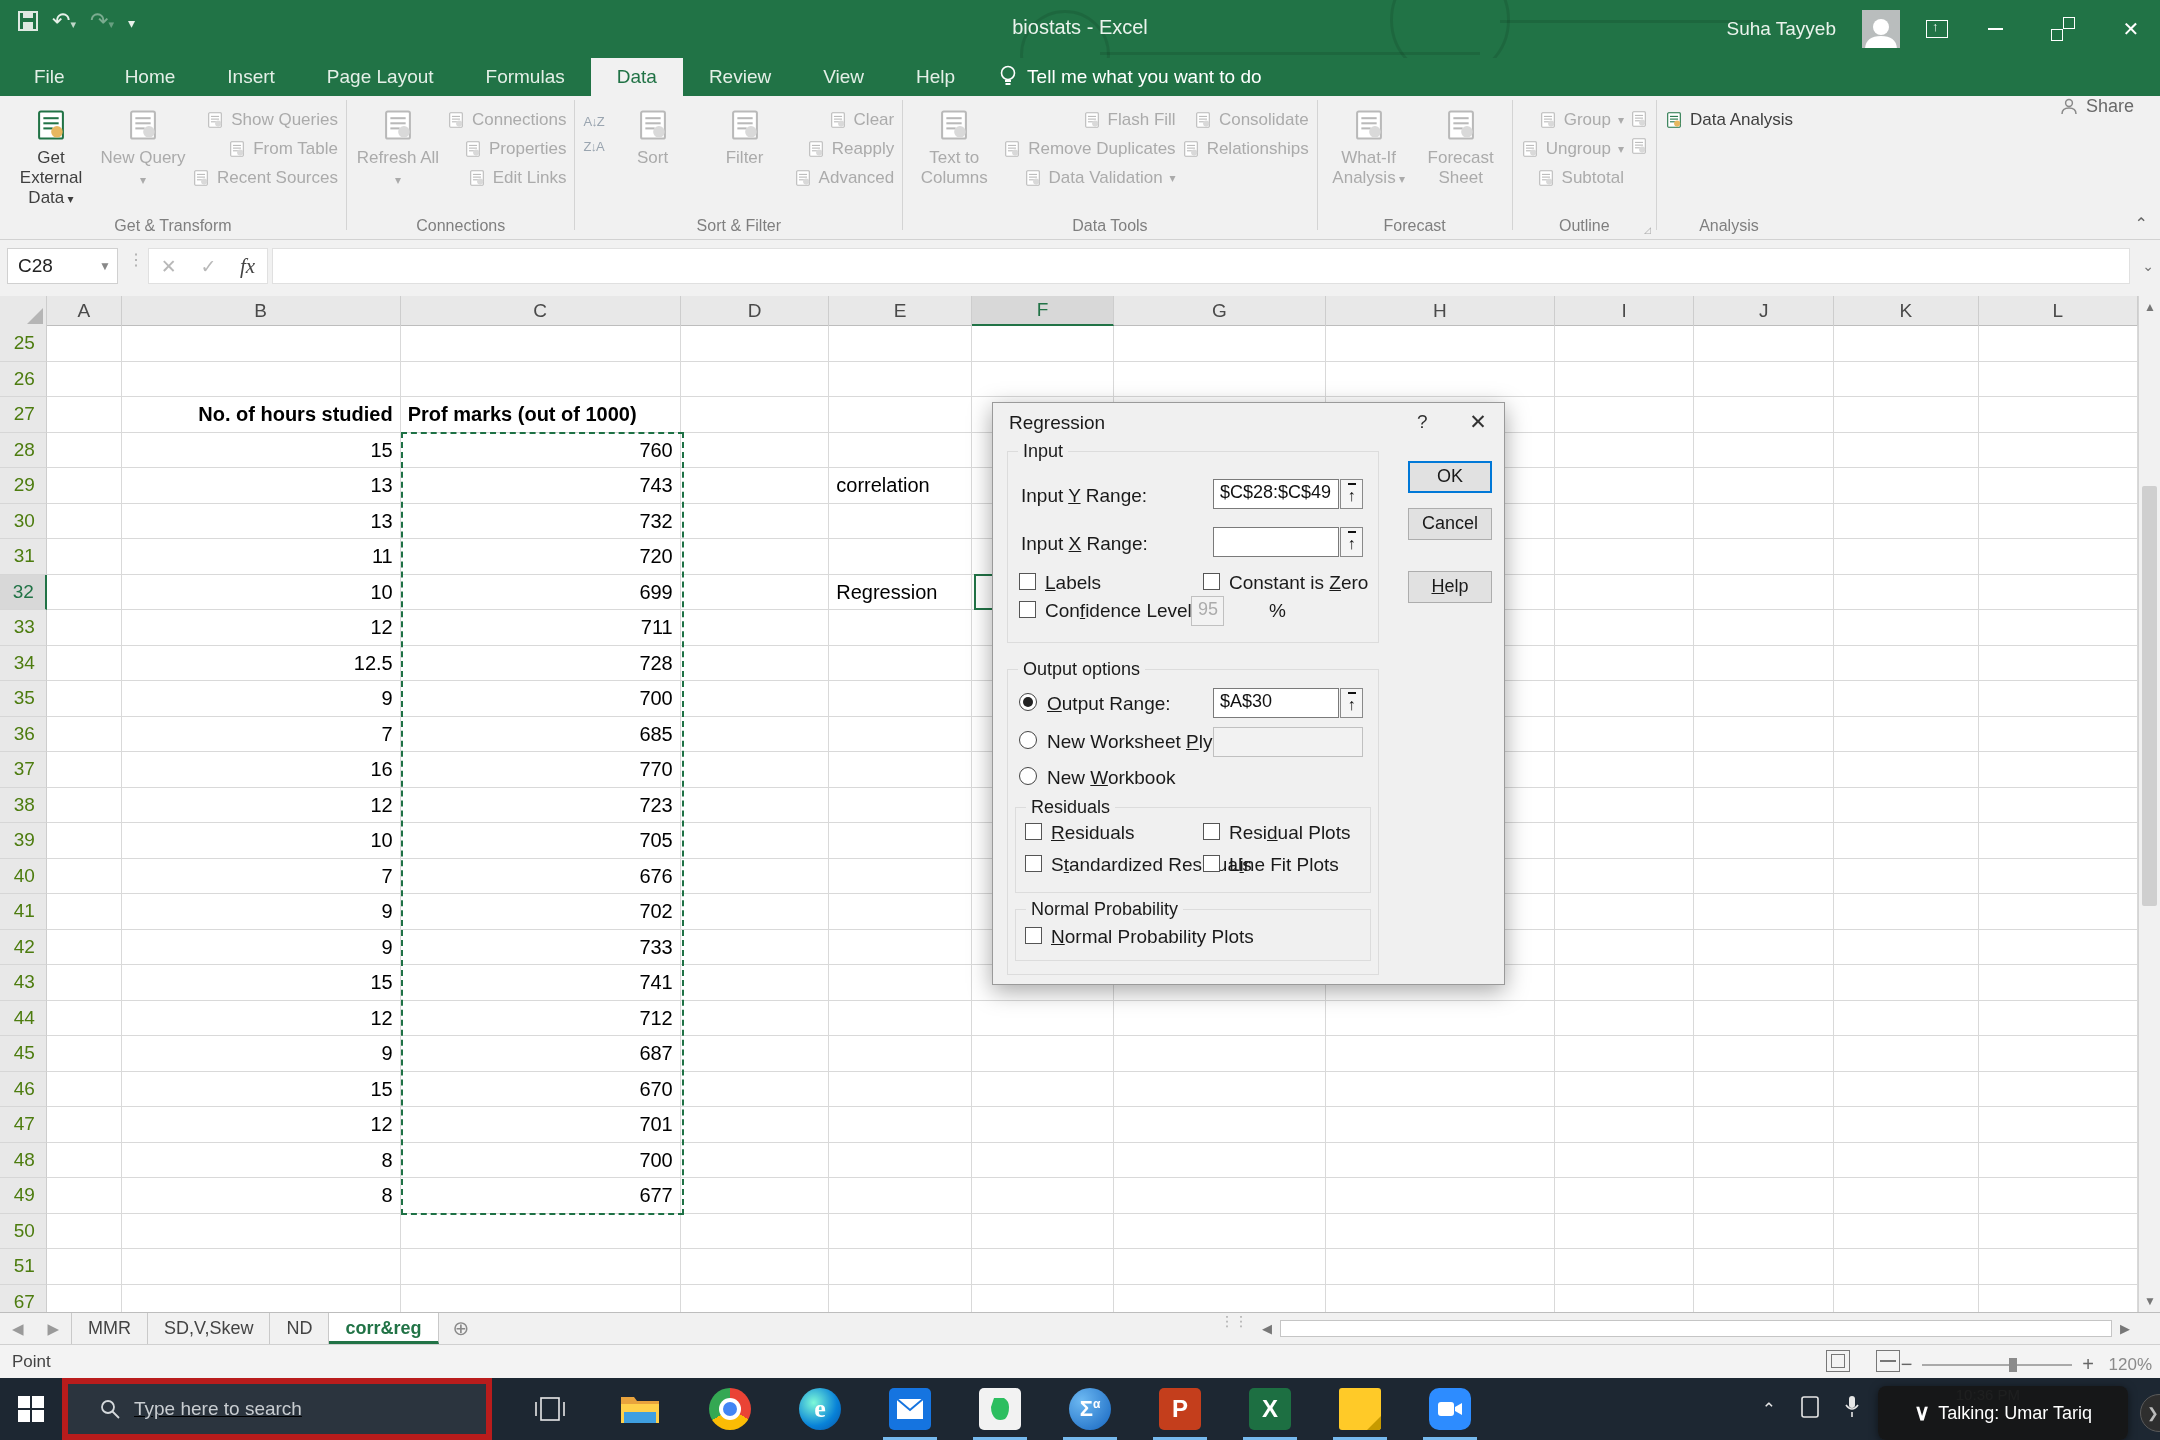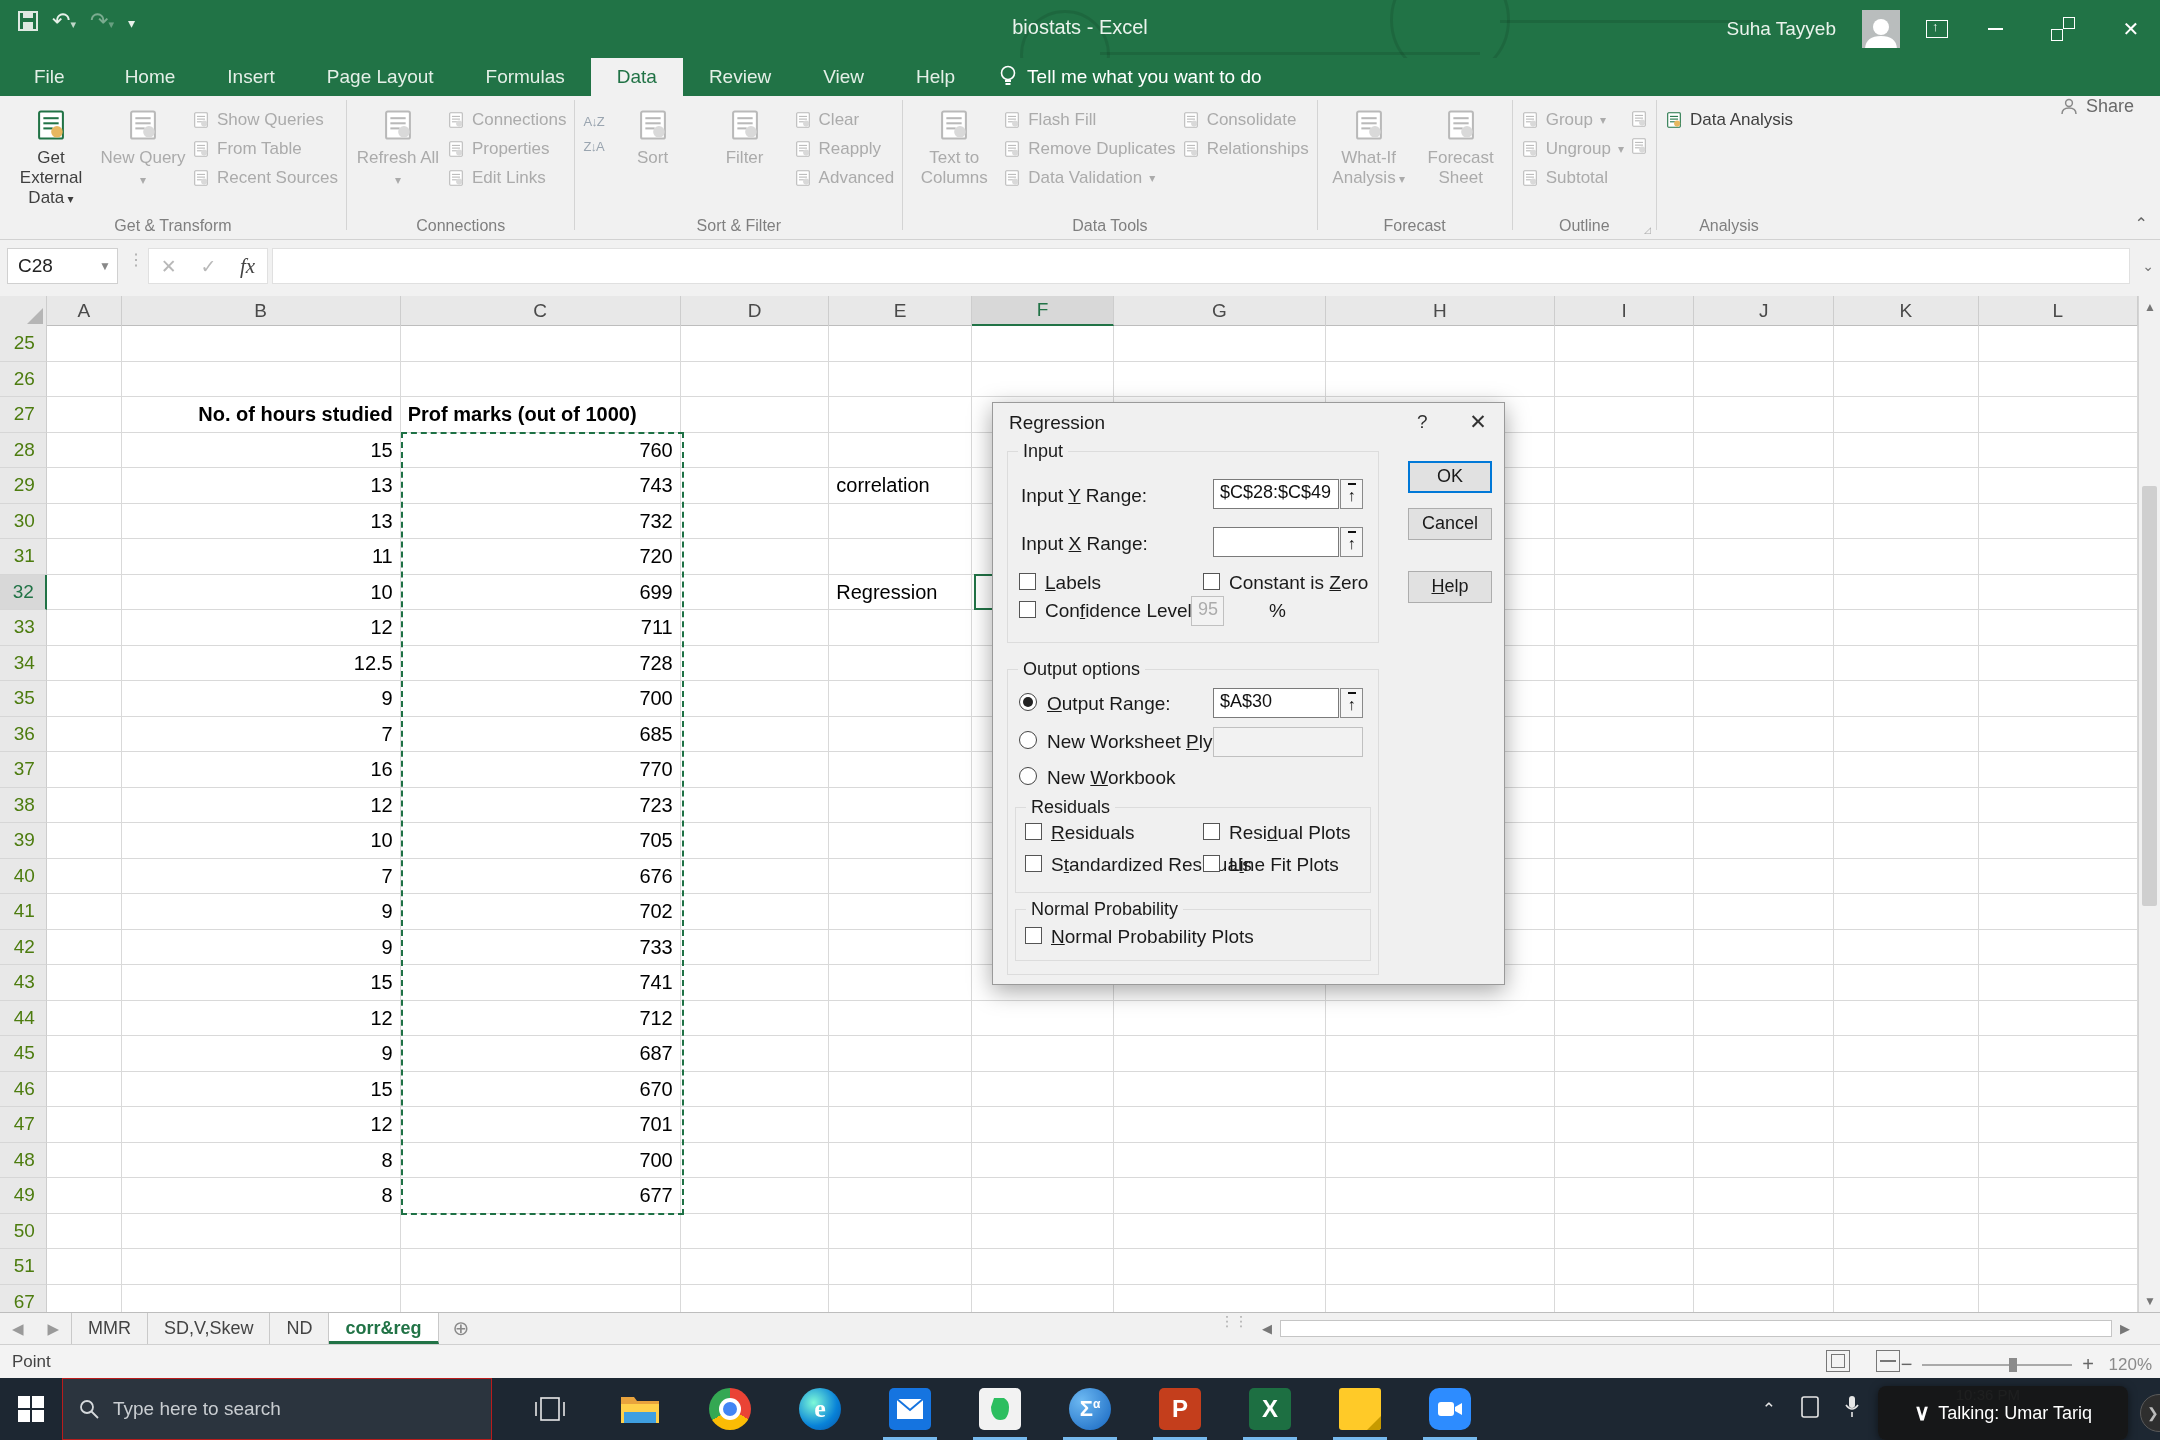--- a/index.html
+++ b/index.html
@@ -39,21 +39,21 @@
 
   
   .ribbon { position:absolute; left:0; top:96px; width:2160px; height:144px; background:#f1f1f1; border-bottom:1px solid #d2d2d2; display:flex; }
   .rgroup { position:relative; height:100%; padding:6px 8px 24px 8px; display:flex; align-items:flex-start; gap:6px; }
   .rgroup-label { position:absolute; left:0; right:0; bottom:4px; text-align:center; font-size:16px; color:#7f7f7f; white-space:nowrap; }
   .rdivider { width:1px; background:#d4d4d4; height:130px; margin-top:4px; }
   .bigbtn { display:flex; flex-direction:column; align-items:center; justify-content:flex-start; width:86px; padding-top:6px; gap:6px; }
   .bigbtn .blabel { font-size:17px; text-align:center; line-height:20px; color:#3f3f3f; }
   .smallcol { display:flex; flex-direction:column; justify-content:flex-start; gap:9px; padding-top:8px; }
   .smallbtn { display:flex; align-items:center; gap:7px; font-size:17px; color:#3f3f3f; white-space:nowrap; }
-  .disabled .blabel, .smallbtn.disabled, .disabled { color:#ababab !important; }
+  .disabled .blabel, .smallbtn.disabled, .disabled { color:#ababab !important;justify-content:flex-end; }
   .icon16 { width:18px; height:18px; flex:0 0 18px; }
   .icon30 { width:34px; height:34px; }
   .caret { font-size:12px; color:inherit; }
   .launcher { position:absolute; right:4px; bottom:4px; width:16px; height:16px; border-right:2px solid #8a8a8a; border-bottom:2px solid #8a8a8a; opacity:.7; }
   .launcher:after { content:"◿"; position:absolute; right:1px; bottom:0px; font-size:9px; color:#8a8a8a; }
   .collapse { position:absolute; right:12px; bottom:6px; color:#666; font-size:16px; }
   .minisorts { display:flex; flex-direction:column; gap:10px; padding-top:12px; }
   .minisort { font-size:13px; color:#9aa5b0; letter-spacing:-1px; }
 
   
@@ -132,21 +132,21 @@
   .chk { position:absolute; width:17px; height:17px; background:#fff; border:1.5px solid #555; }
   .radio { position:absolute; width:18px; height:18px; background:#fff; border:1.5px solid #444; border-radius:50%; }
   .radio.on:after { content:""; position:absolute; inset:3px; background:#222; border-radius:50%; }
   .dbtn { position:absolute; left:415px; width:84px; height:32px; background:#e1e1e1; border:1px solid #adadad; text-align:center; line-height:29px; font-size:18px; }
   .dbtn.primary { border:2px solid #0078d7; line-height:27px; }
   u { text-decoration:underline; }
 
   
   .taskbar { position:absolute; left:0; top:1378px; width:2160px; height:62px; background:#1d2732; z-index:15; }
   .startbtn { position:absolute; left:0; top:0; width:62px; height:62px; display:flex; align-items:center; justify-content:center; }
-  .searchbox { position:absolute; left:62px; top:0px; width:430px; height:62px; background:#2b343e; border:1px solid #b91c1c; display:flex; align-items:center; gap:14px; padding-left:16px; }
+  .searchbox { position:absolute; left:62px; top:0px; width:430px; height:62px; background:#2b343e; border:6px solid #b91c1c; display:flex; align-items:center; gap:14px; padding-left:32px;text-decoration:underline; }
   .searchbox .ph { color:#c9cdd1; font-size:19px; }
   .tb-icons { position:absolute; left:505px; top:0; height:62px; display:flex; }
   .tbbtn { width:90px; height:62px; display:flex; align-items:center; justify-content:center; position:relative; }
   .tbbtn.running:after { content:""; position:absolute; left:18px; right:18px; bottom:0; height:3px; background:#76b9ed; }
   .tile { width:42px; height:42px; border-radius:5px; display:flex; align-items:center; justify-content:center; color:#fff; font-weight:bold; }
   .tray { position:absolute; right:0; top:0; height:62px; display:flex; align-items:center; gap:24px; color:#e6e6e6; padding-right:300px; }
   .tray .tico { font-size:17px; }
   .traytime { position:absolute; right:140px; top:8px; color:#93a2ad; font-size:15px; z-index:16; }
   .talkoverlay { position:absolute; right:32px; top:8px; width:250px; height:54px; background:rgba(22,22,22,.94); border-radius:8px; display:flex; align-items:center; justify-content:center; gap:8px; color:#fff; z-index:17; box-shadow:0 2px 8px rgba(0,0,0,.5); }
   .talkoverlay .vlogo { font-size:22px; font-weight:bold; color:#fff; }

